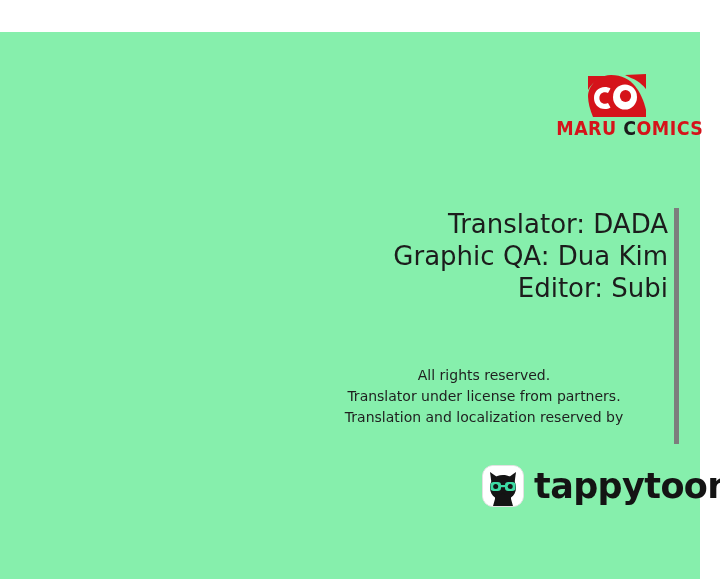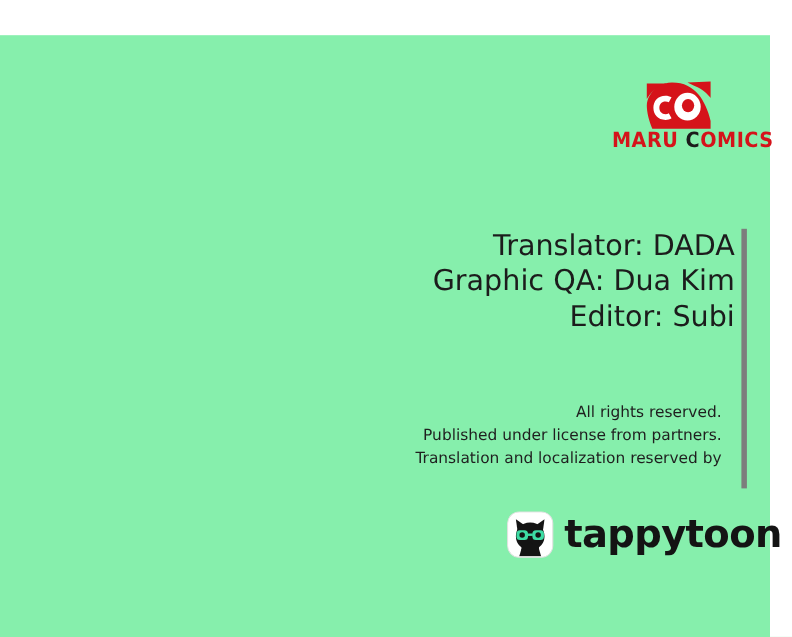--- a/index.html
+++ b/index.html
@@ -79,24 +79,24 @@
   .credit-line {
     font-family: "DejaVu Sans", sans-serif;
     font-size: 26px;
     line-height: 32px;
     color: #1c1c1c;
     white-space: nowrap;
   }
 
   .legal-block {
     position: absolute;
-    left: 288px;
+    left: 300px;
     top: 333px;
     width: 368px;
-    text-align: right;
+    text-align: center;
   }
   .legal-line {
     font-family: "DejaVu Sans", sans-serif;
     font-size: 14px;
     line-height: 21px;
     color: #1f1f1f;
     white-space: nowrap;
   }
 
   
@@ -105,21 +105,21 @@
     left: 674px;
     top: 176px;
     width: 5px;
     height: 236px;
     background: #7d7d7d;
   }
 
   
   .tappytoon-lockup {
     position: absolute;
-    left: 461px;
+    left: 482px;
     top: 431px;
     width: 192px;
     height: 46px;
   }
   .tappytoon-icon {
     position: absolute;
     left: 0px;
     top: 2px;
     width: 42px;
     height: 42px;
@@ -186,21 +186,21 @@
   </div>
 
   <div class="credits-block">
     <div class="credit-line">Translator: DADA</div>
     <div class="credit-line">Graphic QA: Dua Kim</div>
     <div class="credit-line">Editor: Subi</div>
   </div>
 
   <div class="legal-block">
     <div class="legal-line">All rights reserved.</div>
-    <div class="legal-line">Published under license from partners.</div>
+    <div class="legal-line">Translator under license from partners.</div>
     <div class="legal-line">Translation and localization reserved by</div>
   </div>
 
   <div class="gutter-bar"></div>
 
   <div class="tappytoon-lockup">
 
     <div class="tappytoon-icon">
       <svg viewBox="0 0 40 40" xmlns="http://www.w3.org/2000/svg" aria-hidden="true">
         <rect x="0" y="0" width="40" height="40" rx="10" fill="#ffffff"></rect>

